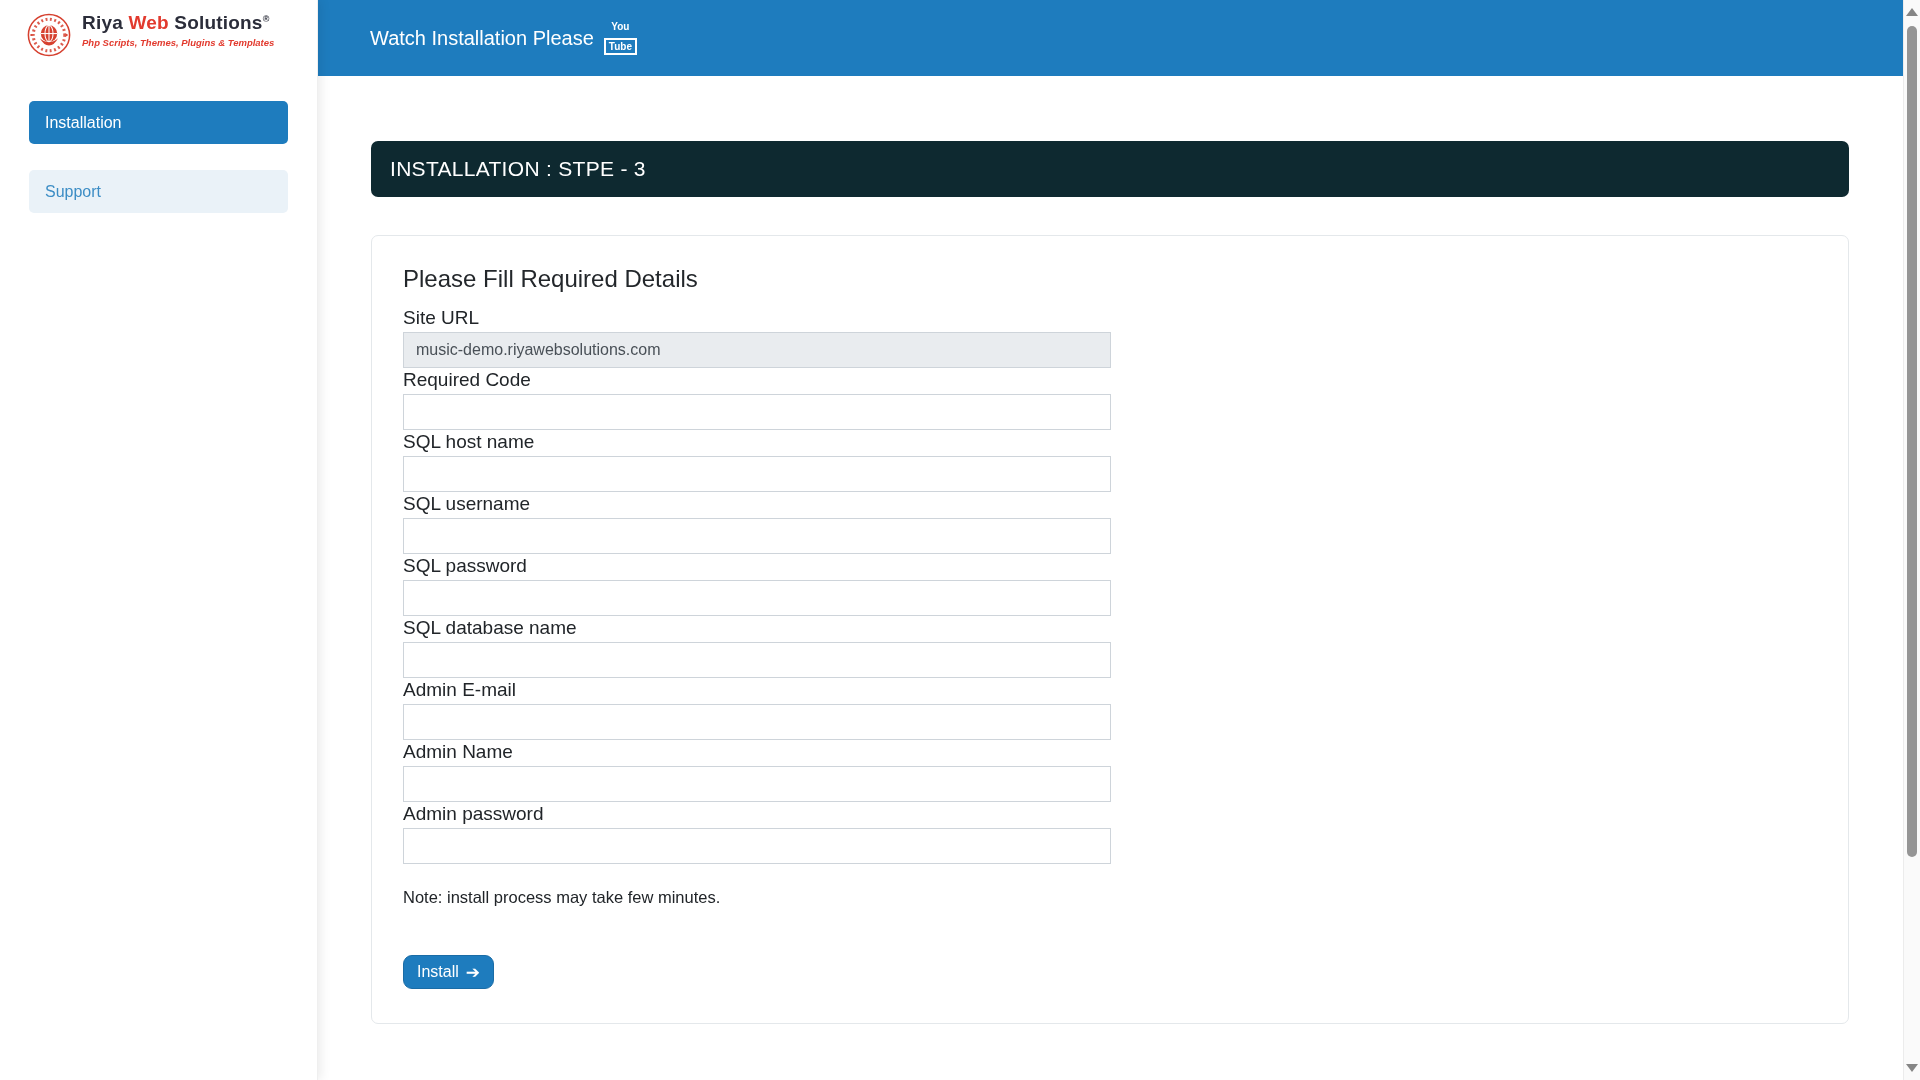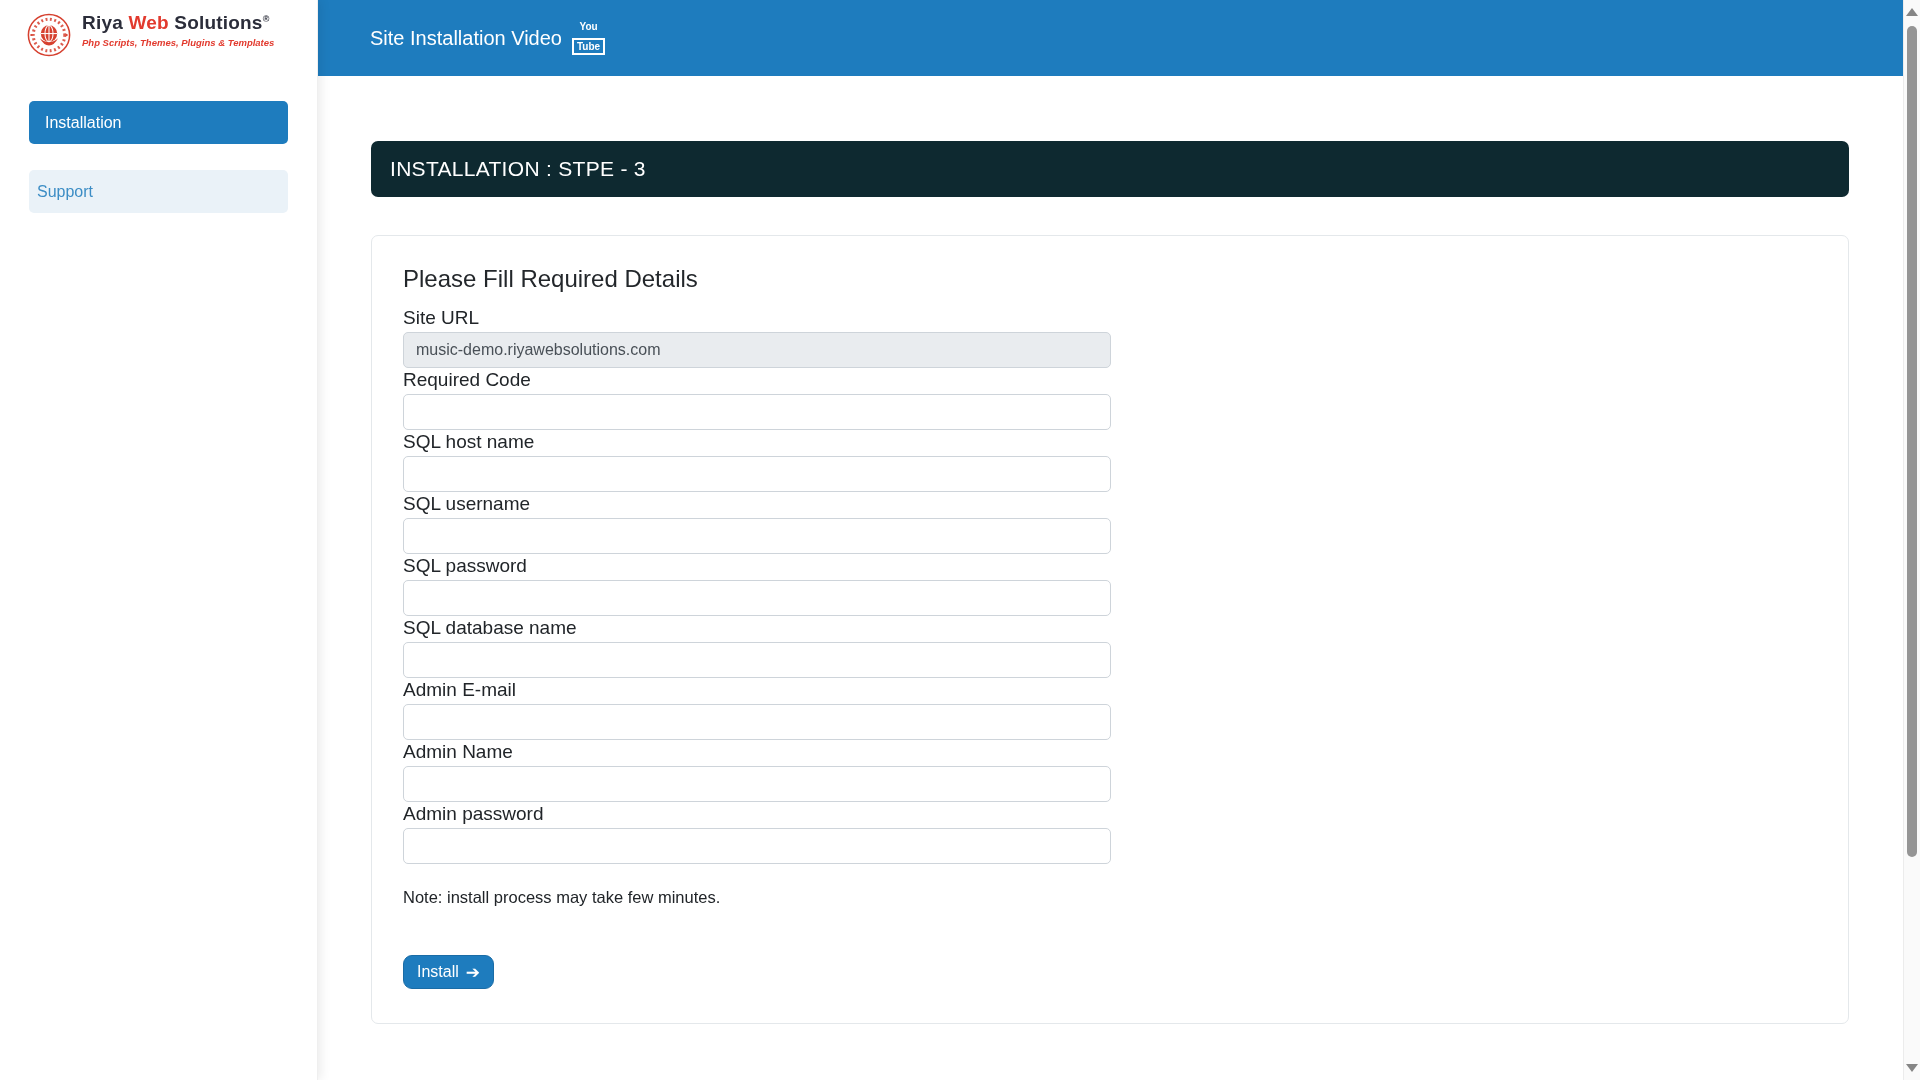--- a/index.html
+++ b/index.html
@@ -25,21 +25,21 @@
   .brand-web { color:#e23a2e; }
   .brand-reg { font-size:9px; vertical-align:super; color:#2b2d3a; }
   .tagline { font-size:9.5px; font-weight:bold; font-style:italic; color:#e23a2e; margin-top:3px; white-space:nowrap; }
 
   .menu { margin-top:43px; padding:0 29px; display:flex; flex-direction:column; gap:26px; }
   .menu-item {
     height:43px; border-radius:5px; display:flex; align-items:center;
     padding-left:16px; font-size:16px; cursor:pointer; user-select:none;
   }
   .menu-item.active { background:#1e7cbe; color:#ffffff; }
-  .menu-item.inactive { background:#eaf2f8; color:#3c8dc5;padding-left:8px; }
+  .menu-item.inactive { background:#eaf2f8; color:#3c8dc5; }
 
   
   .topbar {
     position:fixed; left:318px; top:0; width:1585px; height:76px;
     background:#1e7cbe; display:flex; align-items:center; z-index:4;
   }
   .watch-link {
     margin-left:52px; color:#ffffff; font-size:20px;
     display:flex; align-items:center; gap:10px; cursor:pointer; white-space:nowrap;
   }
@@ -56,21 +56,21 @@
   }
   .card {
     margin:38px 54px 0 53px; height:789px; background:#ffffff;
     border:1px solid #e4e8eb; border-radius:7px; padding:28px 31px;
   }
   .card-heading { font-size:24px; font-weight:400; color:#23272b; margin-bottom:15px; line-height:29px; }
 
   .field { width:708px; margin-bottom:2px; }
   .field label { display:block; font-size:19px; color:#212529; margin-bottom:4px; line-height:20px; }
   .field input {
-    width:100%; height:36px; border:1px solid #ced4da; border-radius:5px;
+    width:100%; height:36px; border:1px solid #ced4da; border-radius:0;
     padding:0 12px; font-size:16px; color:#495057; background:#ffffff;
     font-family:"Liberation Sans", sans-serif; outline:none;
   }
   .field input.is-disabled { background:#e9ecef; }
 
   .note { font-size:16.5px; color:#212529; margin-top:23px; line-height:20px; }
 
   .install-btn {
     margin-top:48px; background:#1e7cbe; color:#ffffff; border:1px solid #1a6ca6;
     border-radius:9px; height:34px; padding:0 13px; font-size:16px;
@@ -126,21 +126,21 @@
       <span>Installation</span>
     </div>
     <div class="menu-item inactive">
       <span>Support</span>
     </div>
   </div>
 </div>
 
 <div class="topbar">
   <div class="watch-link">
-    <span>Site Installation Video</span>
+    <span>Watch Installation Please</span>
     <span class="yt-icon">
       <span class="yt-you">You</span>
       <span class="yt-tube">Tube</span>
     </span>
   </div>
 </div>
 
 <div class="main">
 
   <div class="banner">

